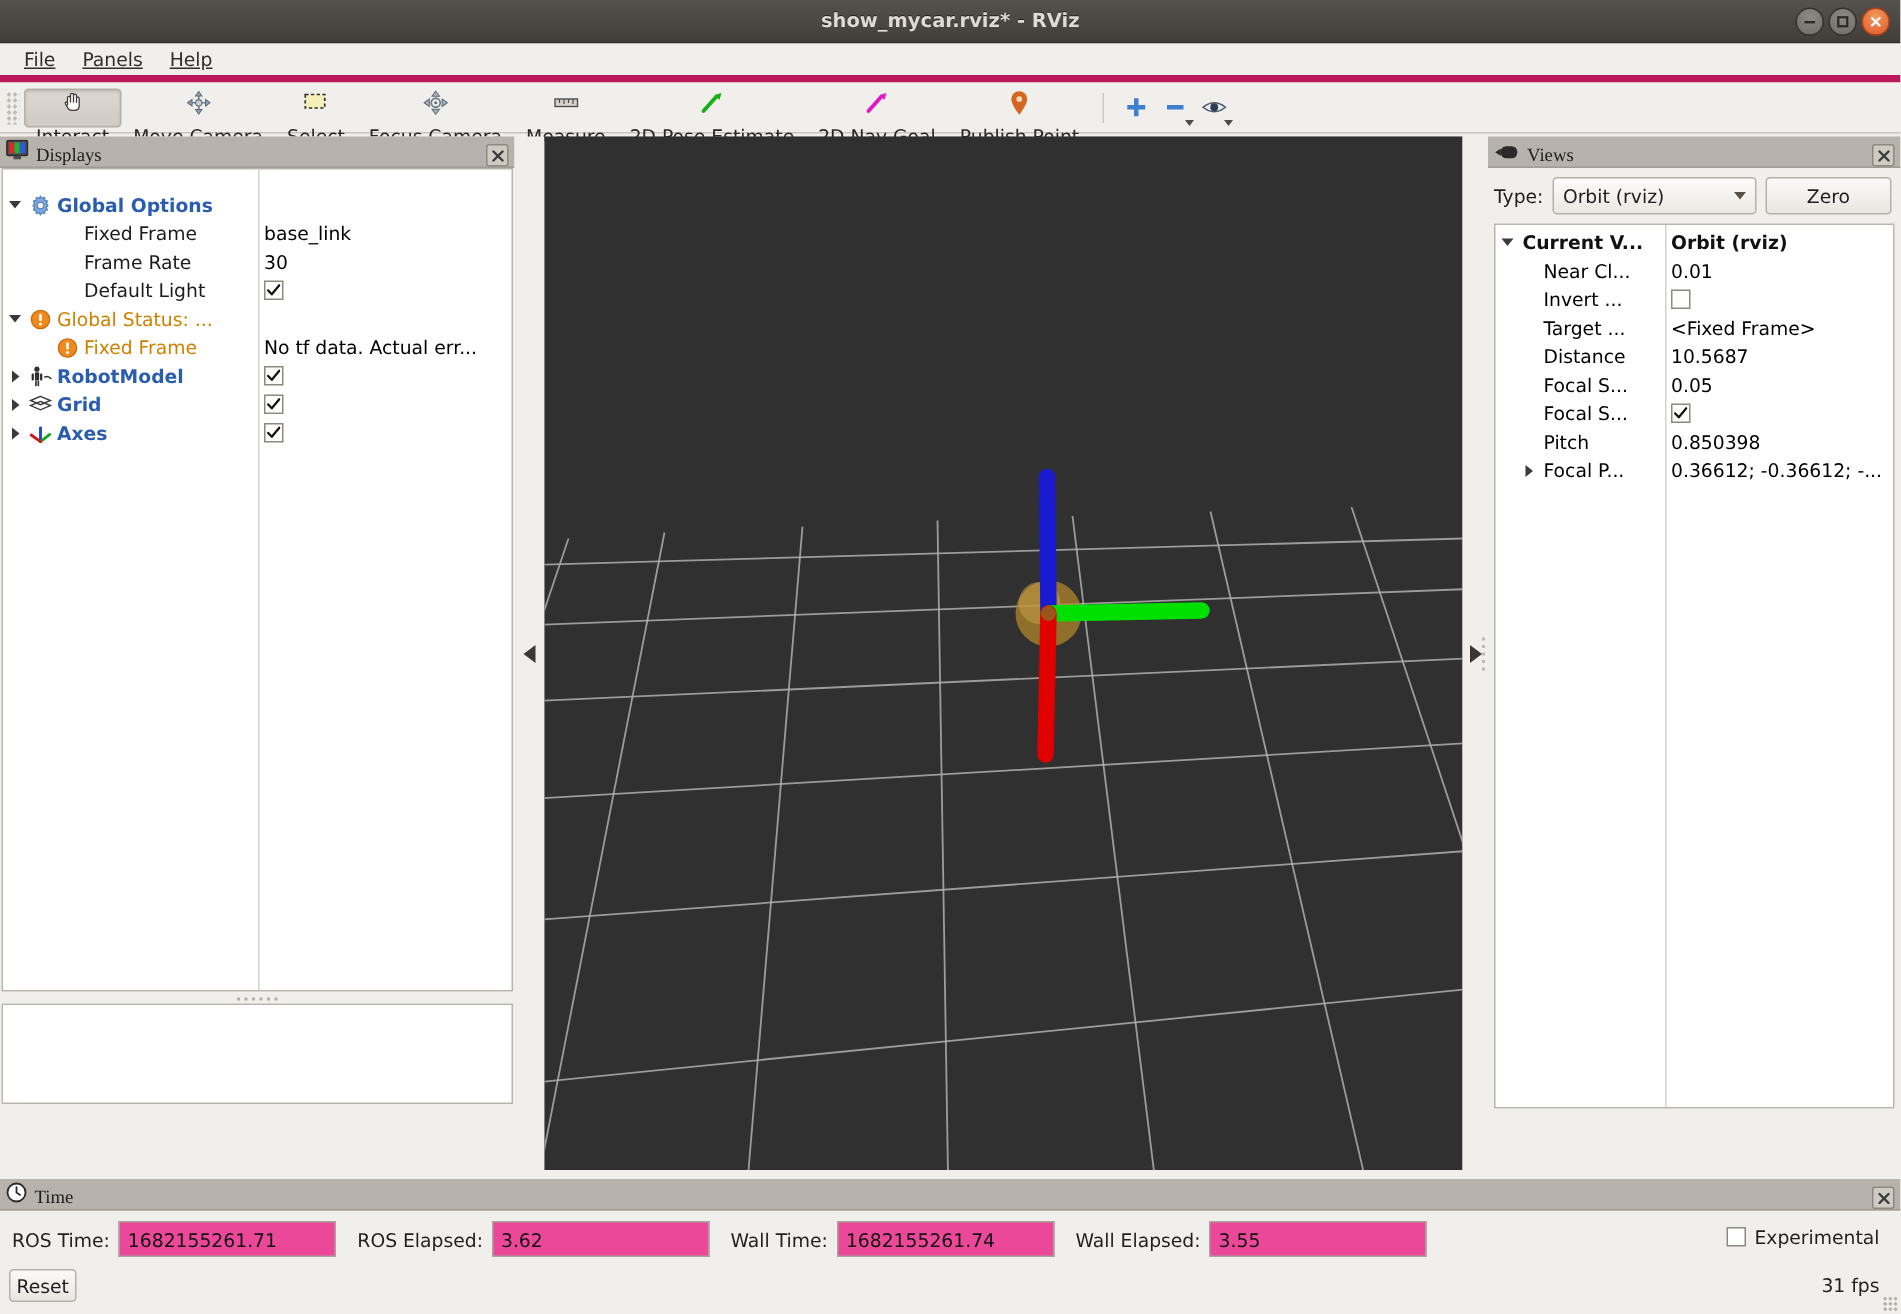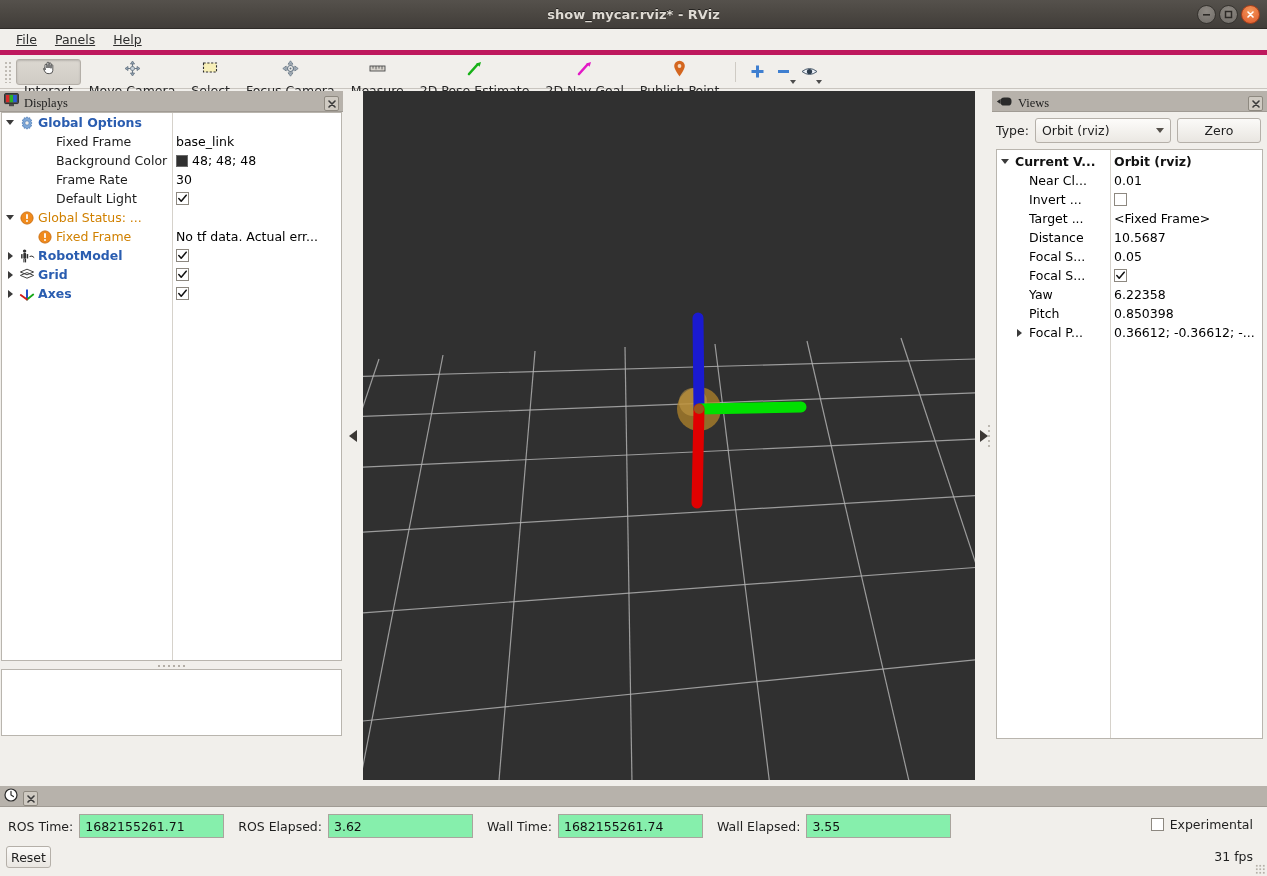--- a/index.html
+++ b/index.html
@@ -189,21 +189,21 @@
   .sp-arrow-r { width: 0;height: 0; border-top: 6px solid transparent; border-bottom: 6px solid transparent; border-left: 8px solid #3b3734; }
   .sp-dots { position: absolute; top: 50%; transform: translateY(-50%); }
   .sp-dots i { display: block; width: 2px; height: 2px; background: #bdb9b2; margin: 3px 0; }
 
   
   #timepanel { position: absolute; left: 0; top: 786px; width: 1267px; height: 90px; background: #f1efeb; }
   #timepanel .panel-title { width: 1267px; }
   .timerow { position: absolute; left: 8px; top: 28px; display: flex; align-items: center; }
   .tfield-label { font-size: 12.5px; color: #1f1f1f; margin-right: 6px; }
   .tfield {
-    height: 24px; border: 1px solid #a9a49d; background: #86efac;
+    height: 24px; border: 1px solid #a9a49d; background: #ec4899;
     display: flex; align-items: center; padding: 0 5px; font-size: 12.5px; color: #111;
     margin-right: 14px;
   }
   .expbox { position: absolute; right: 14px; top: 31px; display: flex; align-items: center; gap: 6px; margin-left: 40px; }
   .fps { position: absolute; right: 14px; top: 63px; font-size: 12.5px; color: #1f1f1f; }
   .resetbtn { position: absolute; left: 6px; top: 60px; width: 45px; height: 22px; }
   .grip-corner { position: absolute; right: 2px; bottom: 2px; width: 10px; height: 10px;
     background-image: radial-gradient(#b5b0a8 40%, transparent 42%); background-size: 3.5px 3.5px; }
 </style>
 </head>
@@ -372,21 +372,21 @@
       <span class="ptxt">Displays</span>
       <span class="panel-close">
         <svg width="8" height="8" viewBox="0 0 8 8">
             <path d="M1 1 L7 7 M7 1 L1 7" stroke="#3a3a3a" stroke-width="1.6" stroke-linecap="round"></path>
           </svg>
       </span>
     </div>
 
     <div class="tree">
       <div class="tree-col-divider"></div>
-      <div id="displays-rows" style="position:relative;padding-top:0;text-align:right;">
+      <div id="displays-rows" style="position:relative;padding-top:14px;text-align:right;">
           <div class="trow">
             <div class="tname" style="padding-left: 0px;">
               <span class="expander">
                 <span class="tri-down"></span>
               </span>
               <span class="titem-ico">
                 <svg width="14" height="14" viewBox="0 0 14 14">
                   <path d="M7 0.8 L8.1 2.2 L9.8 1.7 L10 3.5 L11.7 4 L10.9 5.6 L12 7 L10.9 8.4 L11.7 10 L10 10.5 L9.8 12.3 L8.1 11.8 L7 13.2 L5.9 11.8 L4.2 12.3 L4 10.5 L2.3 10 L3.1 8.4 L2 7 L3.1 5.6 L2.3 4 L4 3.5 L4.2 1.7 L5.9 2.2 Z" fill="#7fa8d8" stroke="#4a7ab5" stroke-width="0.7"></path>
                   <circle cx="7" cy="7" r="2.2" fill="#f1efeb" stroke="#4a7ab5" stroke-width="0.7"></circle>
                 </svg>
@@ -396,31 +396,20 @@
             <div class="tval"></div>
           </div>
           <div class="trow">
             <div class="tname" style="padding-left: 18px;">
               <span class="expander"></span>
               <span class="titem-ico"></span>
               <span class="tlabel plain">Fixed Frame</span>
             </div>
             <div class="tval">
               <span>base_link</span>
-            </div>
-          </div>
-          <div class="trow">
-            <div class="tname" style="padding-left: 18px;">
-              <span class="expander"></span>
-              <span class="titem-ico"></span>
-              <span class="tlabel plain">Background Color</span>
-            </div>
-            <div class="tval">
-              <span class="colorswatch" style="background: rgb(48, 48, 48);"></span>
-              <span>48; 48; 48</span>
             </div>
           </div>
           <div class="trow">
             <div class="tname" style="padding-left: 18px;">
               <span class="expander"></span>
               <span class="titem-ico"></span>
               <span class="tlabel plain">Frame Rate</span>
             </div>
             <div class="tval">
               <span>30</span>
@@ -718,29 +707,20 @@
               <span class="chk">
                 <svg width="9" height="9" viewBox="0 0 9 9">
                   <path d="M0.8 4.6 L3.2 7.2 L8.2 1.2" stroke="#111" stroke-width="1.5" fill="none" stroke-linecap="round" stroke-linejoin="round"></path>
                 </svg>
               </span>
             </div>
           </div>
           <div class="trow">
             <div class="vname" style="padding-left: 14px;">
               <span class="expander"></span>
-              <span class="txt">Yaw</span>
-            </div>
-            <div class="vval">
-              <span>6.22358</span>
-            </div>
-          </div>
-          <div class="trow">
-            <div class="vname" style="padding-left: 14px;">
-              <span class="expander"></span>
               <span class="txt">Pitch</span>
             </div>
             <div class="vval">
               <span>0.850398</span>
             </div>
           </div>
           <div class="trow">
             <div class="vname" style="padding-left: 14px;">
               <span class="expander">
                 <span class="tri-right"></span>
@@ -762,20 +742,21 @@
   </div>
 
   <div id="timepanel">
     <div class="panel-title">
       <span>
         <svg width="14" height="14" viewBox="0 0 14 14">
           <circle cx="7" cy="7" r="6" fill="#fff" stroke="#2a2a2a" stroke-width="1.2"></circle>
           <path d="M7 3.4 L7 7 L9.4 8.6" stroke="#2a2a2a" stroke-width="1.2" fill="none" stroke-linecap="round"></path>
         </svg>
       </span>
+      <span class="ptxt">Time</span>
       <span class="panel-close">
         <svg width="8" height="8" viewBox="0 0 8 8">
             <path d="M1 1 L7 7 M7 1 L1 7" stroke="#3a3a3a" stroke-width="1.6" stroke-linecap="round"></path>
           </svg>
       </span>
     </div>
 
     <div class="timerow" id="time-fields">
         <span class="tfield-label">ROS Time:</span>
         <span class="tfield" style="width: 145px;">1682155261.71</span>

